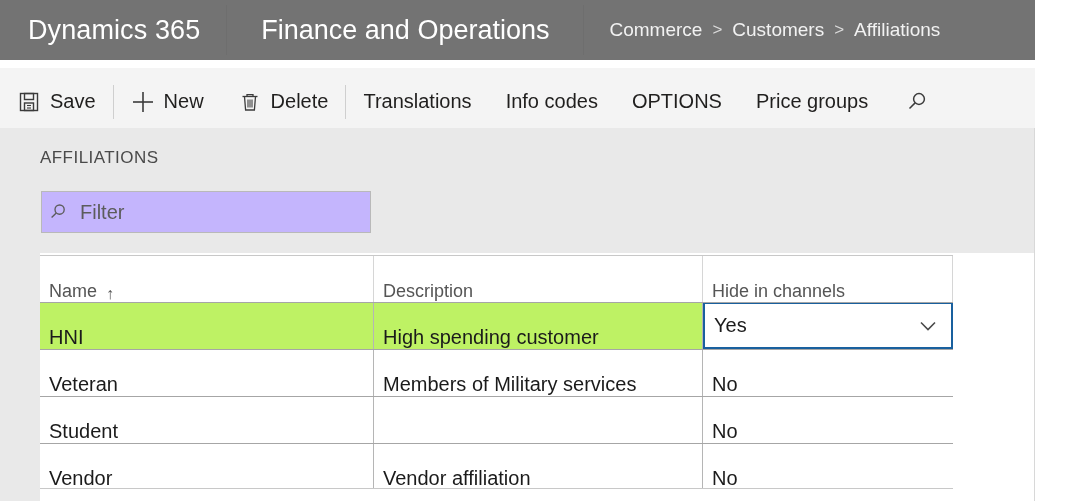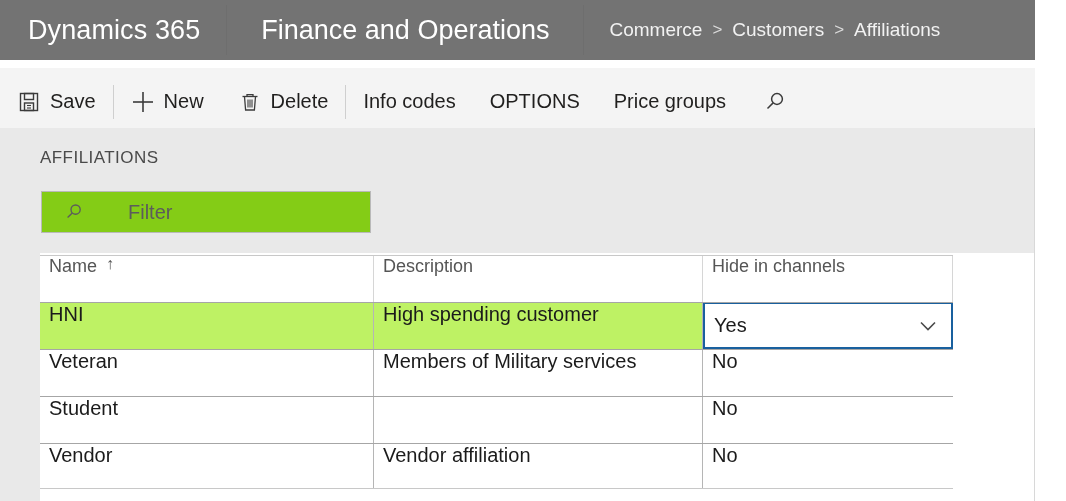--- a/index.html
+++ b/index.html
@@ -151,27 +151,26 @@
     letter-spacing: .45px;
     color: #4a4a4a;
   }
 
   .filterbox {
     position: absolute;
     left: 41px;
     top: 63px;
     width: 330px;
     height: 42px;
-    background: #84cc16;
+    background: #c4b5fd;
     border: 1px solid #b9b9b9;
     box-sizing: border-box;
     display: flex;
     align-items: center;
-    padding-left: 22px;
-    gap: 32px;
+    padding-left: 6px;
   }
   .filterbox .glyph {
     width: 20px;
     height: 20px;
     display: inline-flex;
     align-items: center;
     justify-content: center;
     margin-right: 12px;
   }
   .filter-text {
@@ -199,21 +198,21 @@
   }
   .grid-row.data {
     border-bottom: 1px solid #a6a6a6;
   }
   .grid-row.selected {
     background: #bef264;
   }
   .cell {
     box-sizing: border-box;
     display: flex;
-    align-items: flex-start;
+    align-items: flex-end;
     padding-left: 9px;
     font-size: 20px;
     color: #1b1b1b;
     overflow: hidden;
     white-space: nowrap;
   }
   .c-name { width: 334px; border-right: 1px solid #b5b5b5; }
   .c-desc { width: 329px; border-right: 1px solid #b5b5b5; }
   .c-hide { width: 250px; }
   .grid-head .cell {
@@ -326,20 +325,23 @@
           <line x1="9" y1="8.5" x2="9" y2="16.5" stroke="#3b3b3b" stroke-width="1.1"></line>
           <line x1="11" y1="8.5" x2="11" y2="16.5" stroke="#3b3b3b" stroke-width="1.1"></line>
           <line x1="13" y1="8.5" x2="13" y2="16.5" stroke="#3b3b3b" stroke-width="1.1"></line>
         </svg>
       </span>
       <span>Delete</span>
     </div>
 
     <div class="cmddiv"></div>
 
+    <div class="cmd">
+      <span>Translations</span>
+    </div>
     <div class="cmd">
       <span>Info codes</span>
     </div>
     <div class="cmd">
       <span>OPTIONS</span>
     </div>
     <div class="cmd">
       <span>Price groups</span>
     </div>
 

